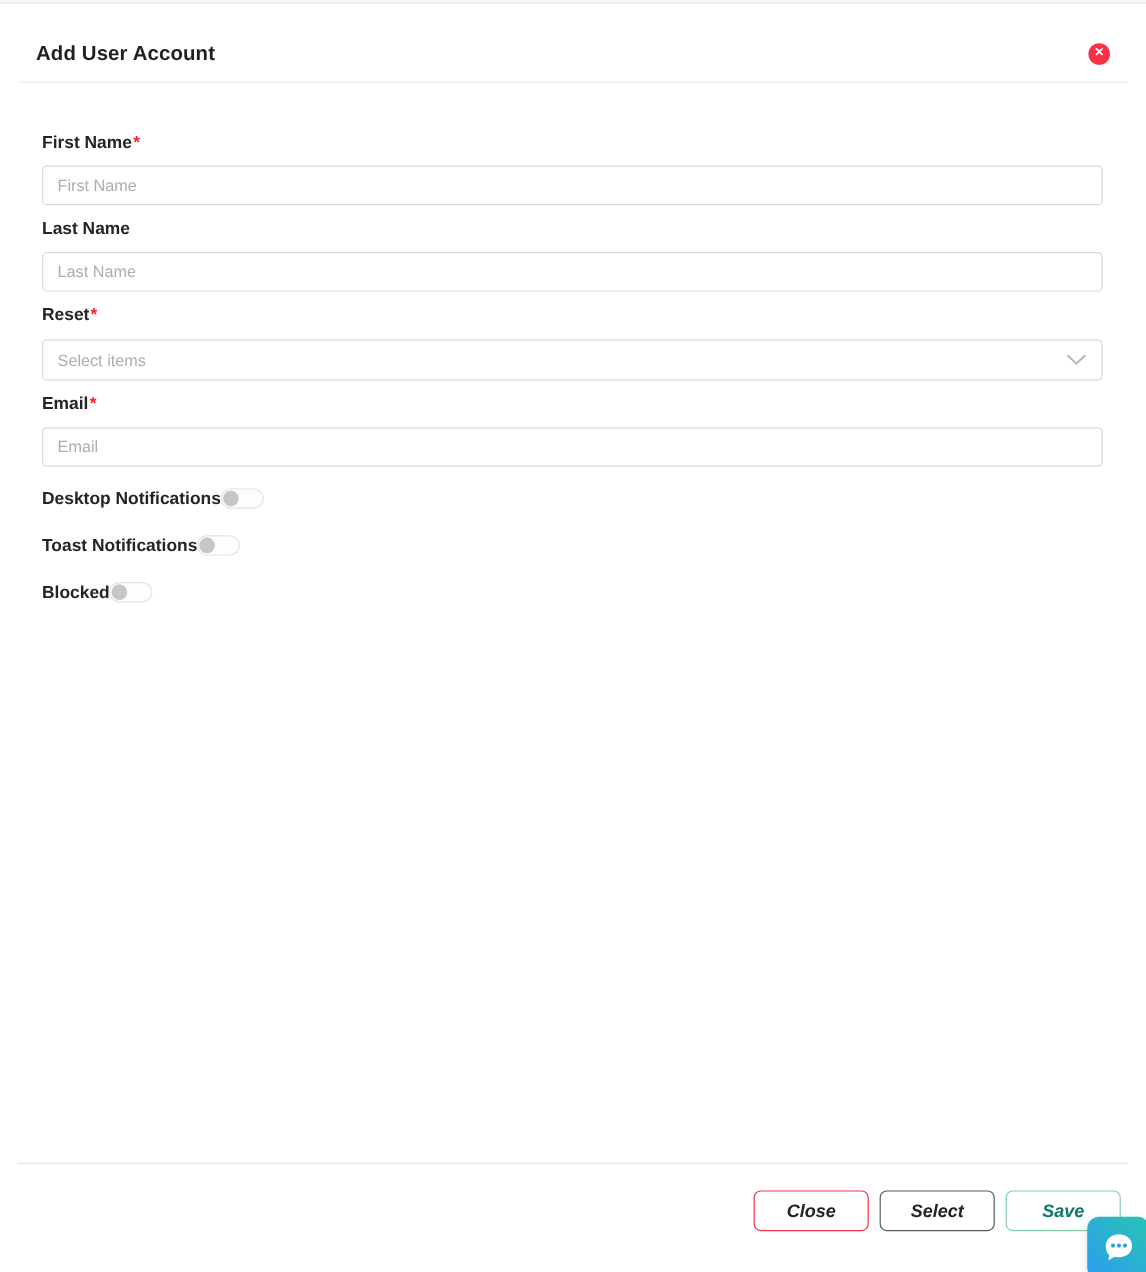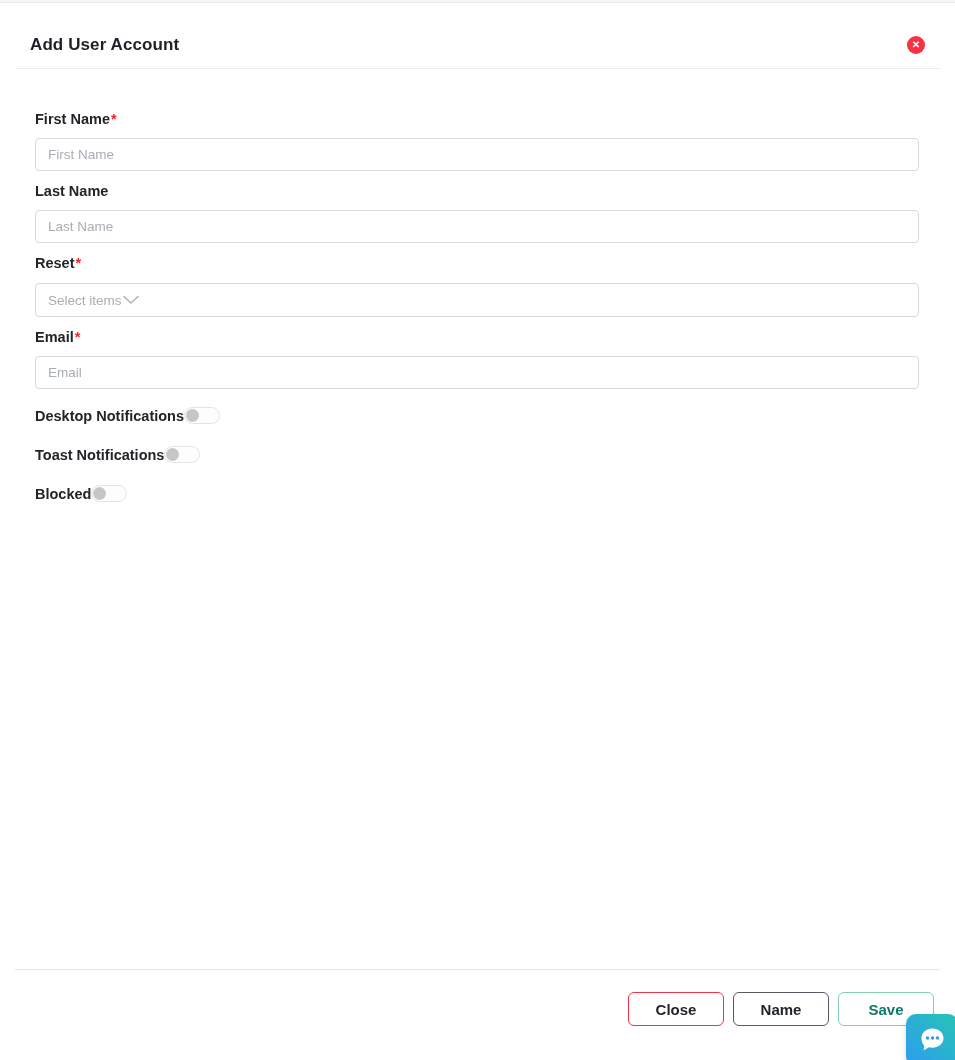--- a/index.html
+++ b/index.html
@@ -66,21 +66,21 @@
   }
   .field input::placeholder { color: #a9aeb4; }
   .select-box {
     width: 100%;
     height: 34px;
     border: 1px solid #d9d9d9;
     border-radius: 4px;
     padding: 0 12px;
     display: flex;
     align-items: center;
-    justify-content: flex-start;
+    justify-content: space-between;
     cursor: pointer;
     background: #fff;
     margin-top: 12px;
   }
   .select-ph { font-size: 13.5px; color: #a9aeb4; }
   .chevron { color: #b3b3b3; display: flex; align-items: center; }
   
   .toggles { margin-top: 18px; }
   .toggle-row {
     width: 431px;
@@ -125,20 +125,21 @@
   .btn {
     min-width: 96px;
     height: 34px;
     border-radius: 6px;
     background: #ffffff;
     font-size: 15px;
     font-weight: 600;
     font-family: "Liberation Sans", sans-serif;
     cursor: pointer;
     padding: 0 18px;
+    font-style: italic;
   }
   .btn-close { border: 1px solid #f5304a; color: #212529; }
   .btn-reset { border: 1px solid #545b62; color: #212529; }
   .btn-save  { border: 1px solid #86cfad; color: #0f766e; cursor: default; }
   
   .chat-widget {
     position: absolute;
     left: 906px; top: 1014px;
     width: 52px; height: 52px;
     border-radius: 10px;
@@ -209,21 +210,21 @@
         <span class="switch">
             <span class="knob"></span>
           </span>
       </div>
     </div>
 
   </div>
 
   <div class="footer">
     <button class="btn btn-close">Close</button>
-    <button class="btn btn-reset">Name</button>
+    <button class="btn btn-reset">Select</button>
     <button class="btn btn-save">Save</button>
   </div>
 
   <div class="chat-widget">
     <span style="display:flex;">
       <svg width="32" height="32" viewBox="0 0 32 32">
         <path d="M16.5 4.5c6.4 0 11 4.3 11 9.6s-4.6 9.6-11 9.6c-1.2 0-2.4-.15-3.5-.45L7.5 26.5l.9-4.6c-1.9-1.7-2.9-4.3-2.9-7.8 0-5.3 4.6-9.6 11-9.6z" fill="#ffffff"></path>
         <circle cx="11.5" cy="14" r="1.7" fill="#2d9cf0"></circle>
         <circle cx="16.5" cy="14" r="1.7" fill="#2d9cf0"></circle>
         <circle cx="21.5" cy="14" r="1.7" fill="#2d9cf0"></circle>

